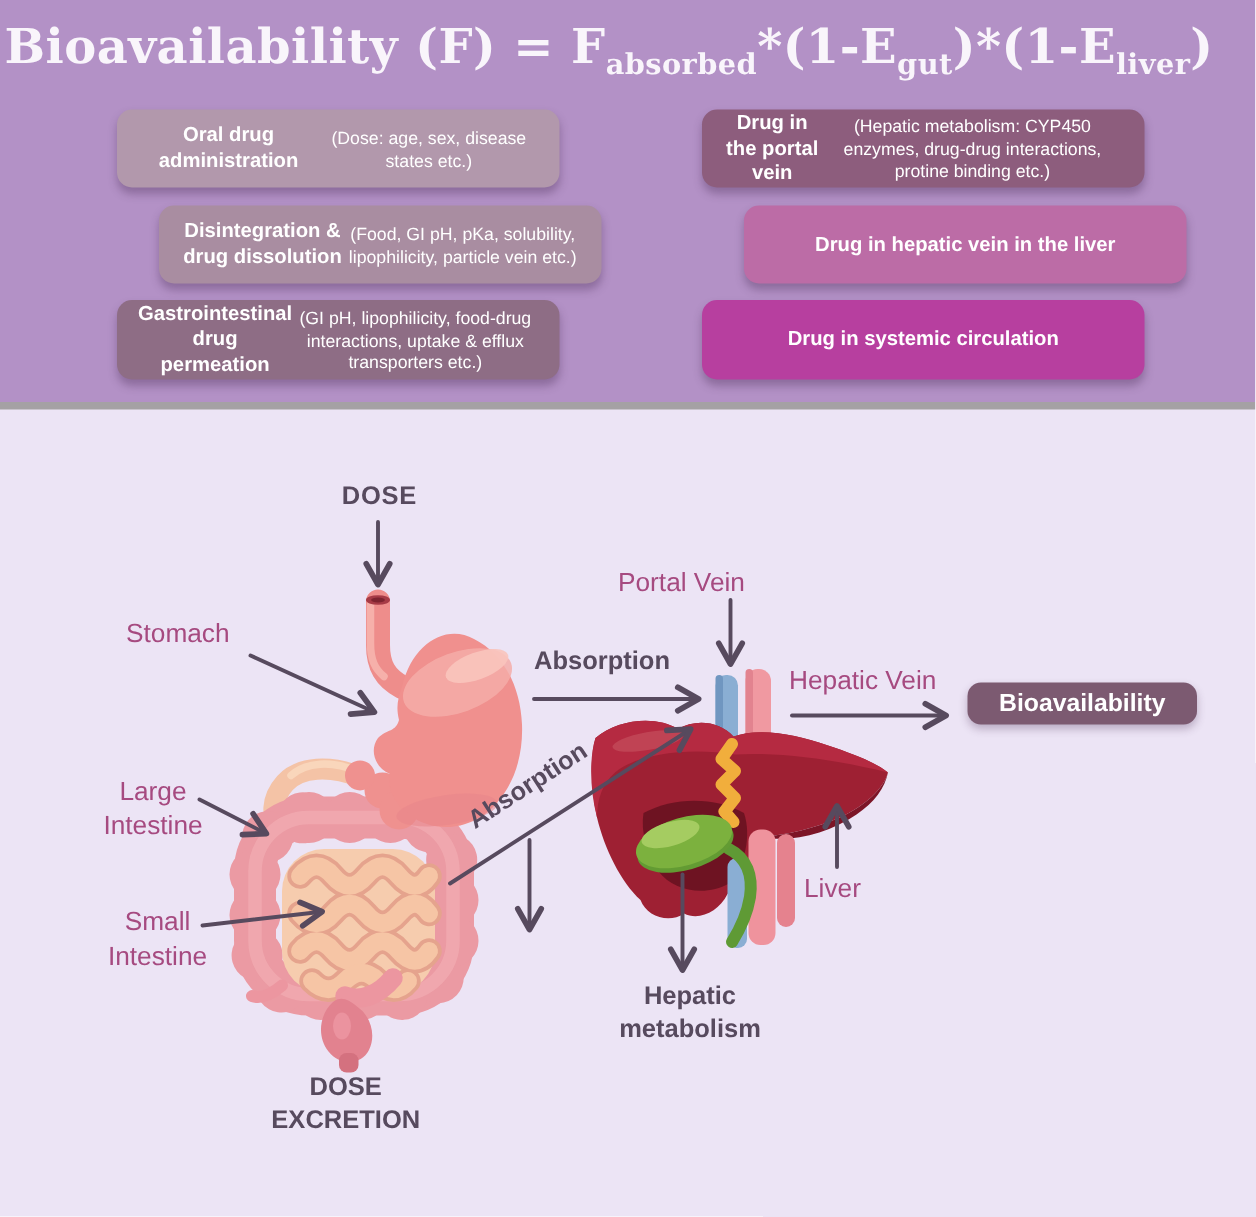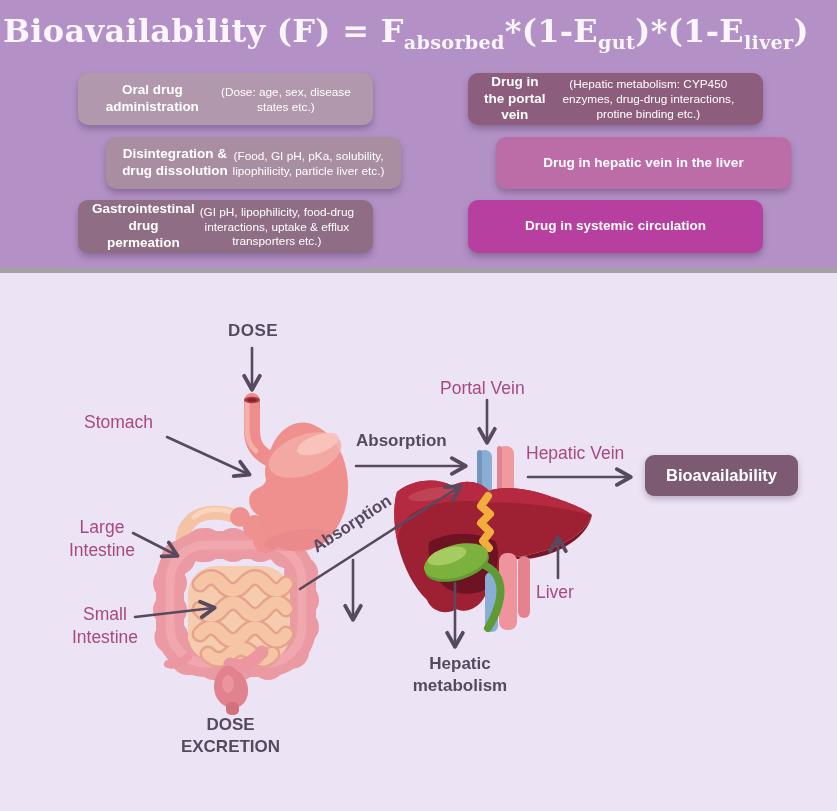--- a/index.html
+++ b/index.html
@@ -36,26 +36,26 @@
   .drk { color:#574a5e; font-size:17px; font-weight:700; }
   .two { white-space:pre-line; text-align:center; line-height:1.3; }
   .ctr { text-align:center; }
   #lbl-dose        { left:225px; top:321px; width:56px; letter-spacing:.5px; }
   #lbl-stomach     { left:84px;  top:412px; }
   #lbl-large-int   { left:60px;  top:516px; width:84px; }
   #lbl-small-int   { left:63px;  top:603px; width:84px; }
   #lbl-fecal       { left:168px; top:714px; width:125px; }
   #lbl-abs-h       { left:356px; top:431px; }
   #lbl-abs-d       { left:294px; top:514px; width:116px; transform:rotate(-33deg); }
-  #lbl-portal      { left:440px; top:378px; }
+  #lbl-portal      { left:412px; top:378px; }
   #lbl-hepatic-v   { left:526px; top:443px; }
   #lbl-liver       { left:536px; top:582px; }
   #lbl-hep-metab   { left:404px; top:653px; width:112px; }
   .bio-box {
-    position:absolute; left:645px; top:455px; width:153px; height:41px;
+    position:absolute; left:645px; top:455px; width:153px; height:28px;
     border-radius:9px; display:flex; align-items:center; justify-content:center;
     color:#fff; font-weight:700; font-size:16.5px; z-index:5;
     box-shadow:0 3px 6px rgba(70,40,80,.3);
   }
   svg.illus { position:absolute; left:0; top:0; z-index:1; }
   .arrow { stroke:#574a5e; stroke-width:2.6; fill:none; stroke-linecap:round; marker-end:url(#ah); }
 </style>
 </head>
 <body>
 
@@ -64,21 +64,21 @@
   <div class="hdr" style="background-color: rgb(179, 145, 198);"></div>
 
   <h1 class="title"><span>Bioavailability (F) = F</span><sub>absorbed</sub><span>*(1-E</span><sub>gut</sub><span>)*(1-E</span><sub>liver</sub><span>)</span></h1>
 
   <div class="fbox c1 r1" style="background-color: rgb(178, 152, 172);">
     <div class="t">Oral drug administration</div>
     <div class="s">(Dose: age, sex, disease states etc.)</div>
   </div>
   <div class="fbox c1 r2" style="background-color: rgb(169, 141, 161);">
     <div class="t">Disintegration &amp; drug dissolution</div>
-    <div class="s">(Food, GI pH, pKa, solubility, lipophilicity, particle liver etc.)</div>
+    <div class="s">(Food, GI pH, pKa, solubility, lipophilicity, particle vein etc.)</div>
   </div>
   <div class="fbox c1 r3" style="background-color: rgb(142, 109, 133);">
     <div class="t">Gastrointestinal drug permeation</div>
     <div class="s">(GI pH, lipophilicity, food-drug interactions, uptake &amp; efflux transporters etc.)</div>
   </div>
   <div class="fbox c2 r1" style="background-color: rgb(141, 93, 125);">
     <div class="t">Drug in the portal vein</div>
     <div class="s">(Hepatic metabolism: CYP450 enzymes, drug-drug interactions, protine binding etc.)</div>
   </div>
   <div class="fbox c2 r3" style="background-color: rgb(183, 63, 159);">

